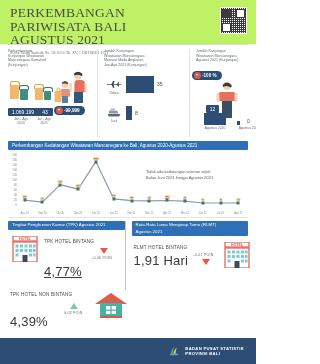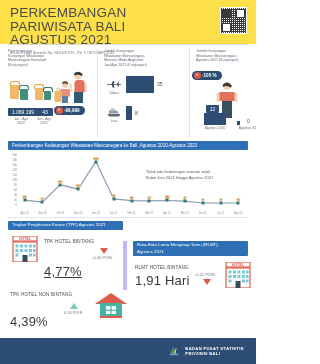--- a/index.html
+++ b/index.html
@@ -6,21 +6,21 @@
   body{
     width:256px;height:364px;overflow:hidden;
     background:#ffffff;
     font-family:"Liberation Sans",sans-serif;
     color:#3a3a3a;
     -webkit-font-smoothing:antialiased;
   }
   .page{position:relative;width:256px;height:364px;background:#fff;}
 
   
-  .header{position:relative;height:44px;background:#fde047;padding:6px 8px 0 10px;box-sizing:border-box;}
+  .header{position:relative;height:44px;background:#bef264;padding:6px 8px 0 10px;box-sizing:border-box;font-family:Liberation Serif, serif;}
   .title{
     font-size:13.5px;line-height:13.5px;letter-spacing:.2px;
     color:#4a4a4a;font-weight:400;white-space:pre-line;
     max-width:190px;
   }
   .subtitle{
     margin-top:4px;font-size:3.6px;line-height:5px;color:#6d6d6d;letter-spacing:.1px;
   }
   .qr{
     position:absolute;right:9px;top:7px;width:25px;height:25px;
@@ -91,21 +91,21 @@
   .xlab{position:absolute;bottom:0;font-size:2.6px;color:#8a8a8a;white-space:nowrap;}
   .note{
     position:absolute;right:6px;top:16px;width:96px;font-size:4px;line-height:6px;color:#55606b;
     white-space:pre-line;text-align:left;
   }
   .sep{height:1px;background:#e2e6ea;margin:2px 8px 0 8px;}
 
   
   .kpis{position:relative;display:flex;padding:3px 8px 0 8px;box-sizing:border-box;height:72px;}
   .kpi-col{position:relative;flex:1;}
-  .kpi-col + .kpi-col{border-left:4px solid #c4b5fd;padding-left:6px;margin-top:20px;}
+  .kpi-col + .kpi-col{border-left:1px solid #c4b5fd;padding-left:6px;}
   .kpi-head{
     background:#2f6fb5;color:#fff;font-size:4.4px;line-height:6.6px;padding:1px 4px;border-radius:1px;
     white-space:pre-line;
   }
   .kpi-row{position:relative;height:46px;}
   .kpi-lbl{position:absolute;font-size:4.6px;letter-spacing:.2px;color:#4a4a4a;}
   .kpi-val{position:absolute;font-size:13px;color:#3a3a3a;letter-spacing:.2px;}
   .delta{position:absolute;font-size:3.6px;color:#6d6d6d;letter-spacing:.2px;}
   .tri{position:absolute;width:0;height:0;}
   .tri.down{border-left:4px solid transparent;border-right:4px solid transparent;border-top:6px solid #e05a4a;}

